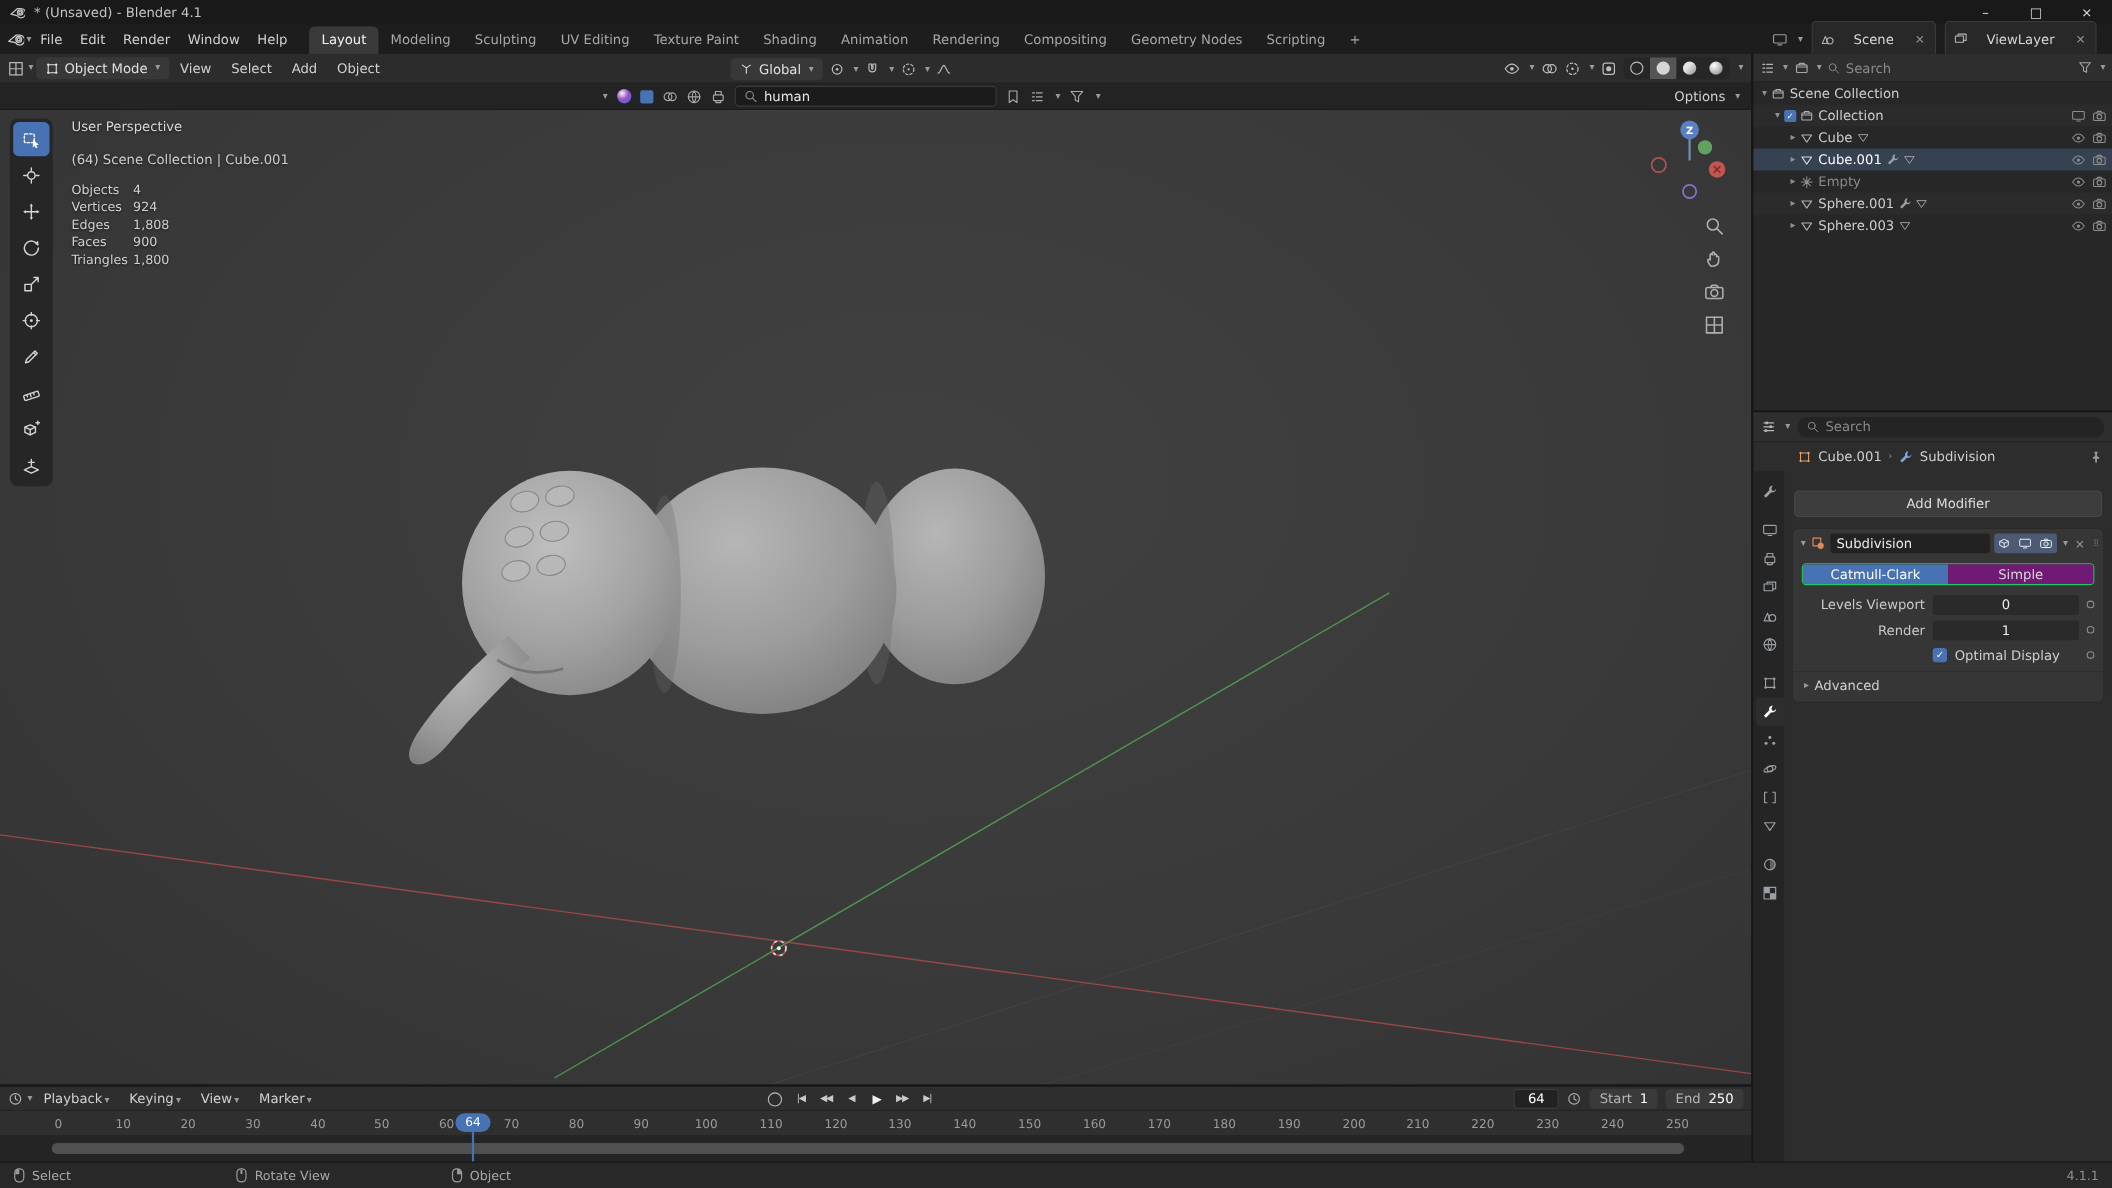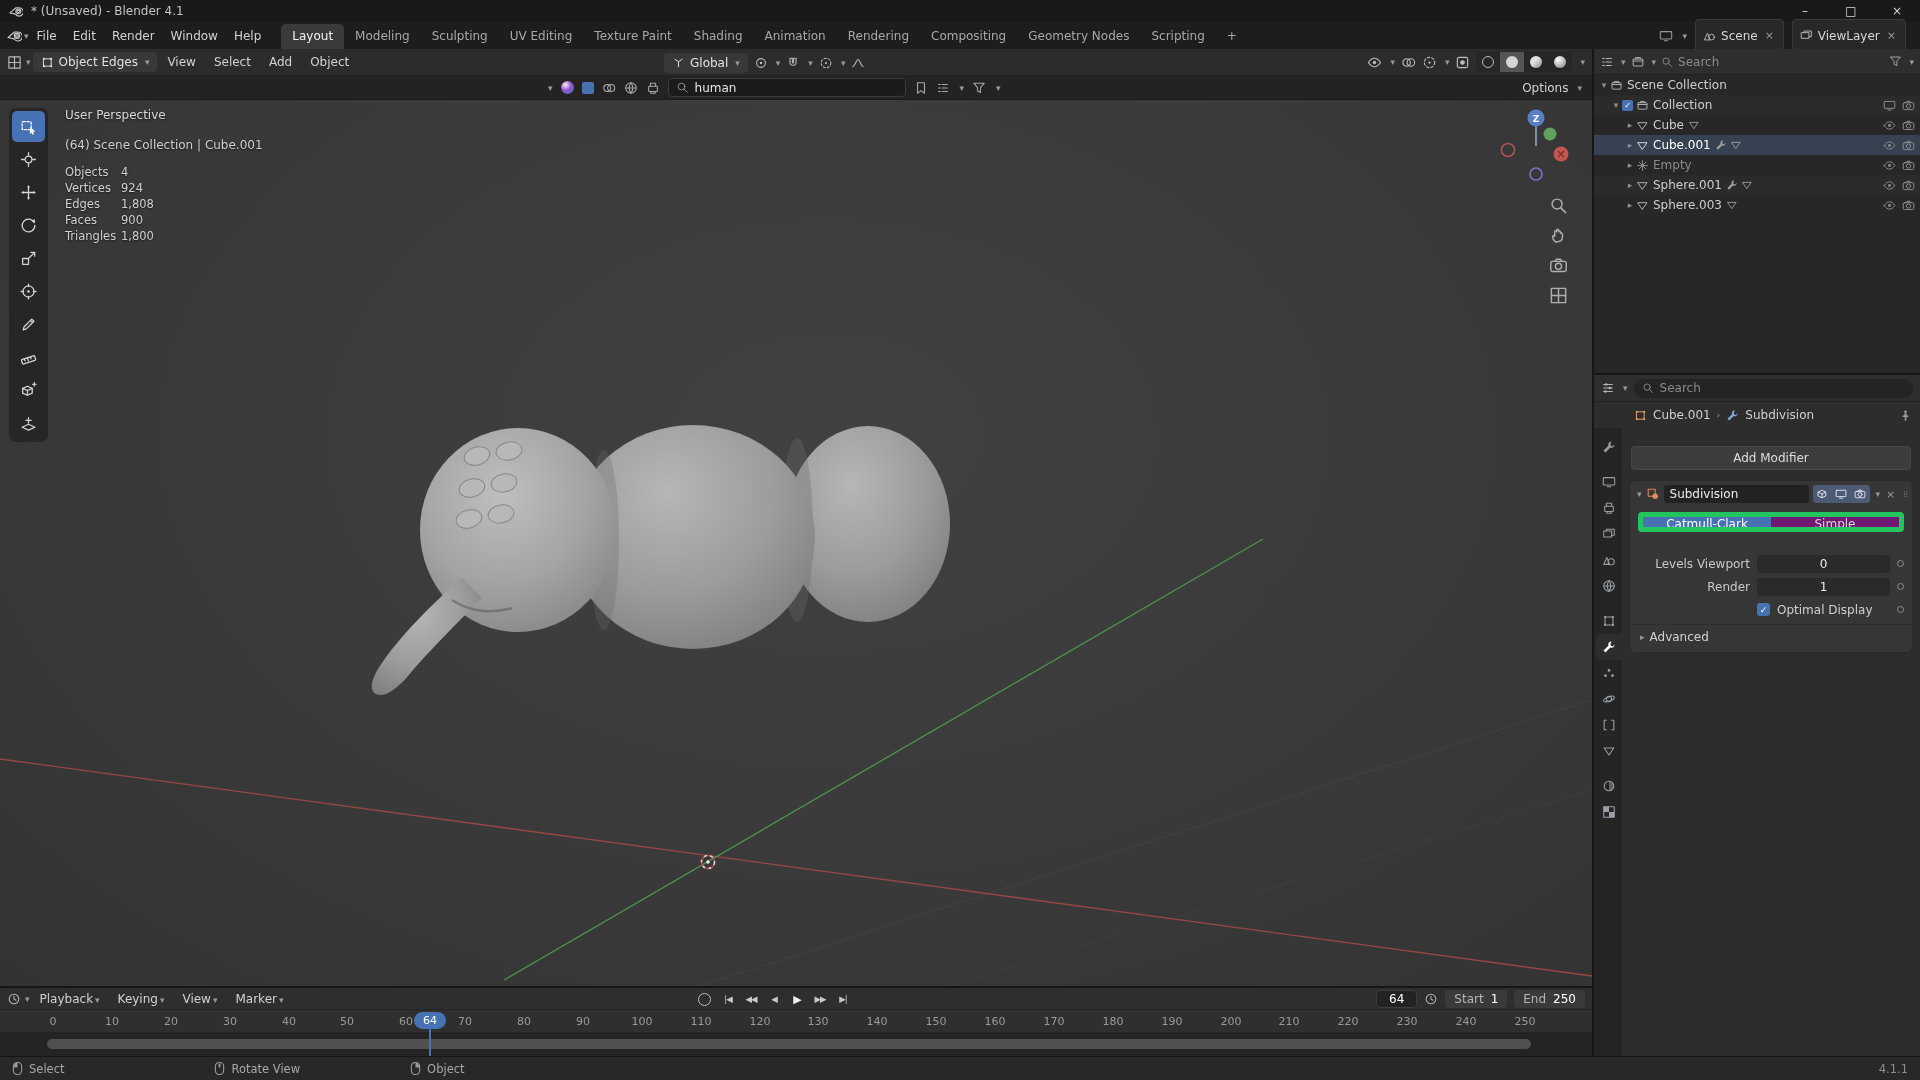--- a/index.html
+++ b/index.html
@@ -15,21 +15,21 @@
   .titlebar .logo{margin:0 8px 0 8px}
   .win-btns{margin-left:auto;display:flex;height:22px}
   .win-btn{width:46px;height:22px;display:grid;place-items:center;color:#d8d8d8;font-size:12px}
 
   
   .menubar{position:absolute;left:0;top:22px;width:1920px;height:27px;background:#1d1d1d;display:flex;align-items:center;padding:0 6px}
   .menu-item{padding:4px 8px;border-radius:4px;color:#d2d2d2;white-space:nowrap}
   .ws-tabs{display:flex;margin-left:12px;height:27px;align-items:flex-end}
   .ws-tab{padding:5px 11px 6px;border-radius:5px 5px 0 0;color:#a8a8a8;white-space:nowrap}
   .ws-tab.active{background:#3a3a3a;color:#f1f1f1}
-  .id-widget{display:flex;align-items:center;gap:5px;background:#282828;border:1px solid #3a3a3a;border-radius:4px;padding:2px 7px;height:34px;color:#d6d6d6;white-space:nowrap}
+  .id-widget{display:flex;align-items:center;gap:17px;background:#282828;border:1px solid #3a3a3a;border-radius:4px;padding:2px 7px;height:34px;color:#d6d6d6;white-space:nowrap}
   .mb-right{margin-left:auto;display:flex;align-items:center;gap:8px;padding-right:8px}
   .xbtn{color:#9a9a9a;font-size:11px;padding:0 2px}
 
   
   .vh{position:absolute;left:0;top:49px;width:1592px;height:27px;background:#2c2c2c;display:flex;align-items:center;padding:0 7px;gap:2px;border-bottom:1px solid #222}
   .btn{display:flex;align-items:center;gap:5px;background:#383838;border-radius:4px;padding:3px 8px;color:#e0e0e0;white-space:nowrap}
   .vh-center{position:absolute;left:664px;top:0;height:27px;display:flex;align-items:center;gap:6px}
   .vh-right{margin-left:auto;display:flex;align-items:center;gap:6px}
   .shade-group{display:flex;background:#262626;border-radius:4px;overflow:hidden}
   .shade{width:24px;height:20px;display:grid;place-items:center}
@@ -92,21 +92,21 @@
   .p-body{position:absolute;left:28px;top:53px;right:0;bottom:0;background:#2d2d2d}
   .add-mod{margin:18px 9px 0;height:24px;background:#3d3d3d;border:1px solid #474747;border-radius:4px;display:grid;place-items:center;color:#dedede}
   .mod-panel{margin:10px 7px 0;background:#363636;border:1px solid #2a2a2a;border-radius:6px;padding-bottom:4px}
   .mod-head{height:26px;display:flex;align-items:center;gap:4px;padding:0 5px}
   .mod-type{color:#e08a5a}
   .name-field{flex:1;height:18px;background:#222;border-radius:3px;display:flex;align-items:center;padding:0 6px}
   .name-field input{background:transparent;border:0;outline:0;color:#ececec;font:inherit;width:100%}
   .tgl-group{display:flex;background:#4c5a73;border-radius:3px;overflow:hidden}
   .tgl{width:19px;height:18px;display:grid;place-items:center;color:#e8eefb}
   .grip{color:#6f6f6f;letter-spacing:-1px;font-size:9px;margin-left:2px}
-  .seg{display:flex;margin:5px 8px 21px;height:20px;border-radius:4px;overflow:hidden;border:5px solid #22c55e}
+  .seg{display:flex;margin:5px 8px 7px;height:20px;border-radius:4px;overflow:hidden;border:1px solid #22c55e}
   .seg-btn{flex:1;display:grid;place-items:center;background:#701a75;color:#d8d8d8}
   .seg-btn.active{background:#4772b3;color:#fff}
   .mod-row{display:flex;align-items:center;height:21px;padding:0 8px;gap:7px;margin-bottom:2px}
   .mod-row .lab{width:112px;text-align:right;color:#c9c9c9;white-space:nowrap}
   .numf{flex:1;height:18px;background:#2a2a2a;border-radius:3px;display:grid;place-items:center;color:#ececec}
   .dec{width:7px;height:7px;border:1.2px solid #8d8d8d;border-radius:50%;flex:none}
   .cb{width:13px;height:13px;border-radius:3px;background:#4772b3;display:grid;place-items:center;color:#fff;font-size:9px}
   .adv-row{display:flex;align-items:center;gap:5px;height:24px;padding:0 10px;border-top:1px solid #2e2e2e;margin-top:4px;color:#d0d0d0}
   .exp{color:#9a9a9a;font-size:9px}
 
@@ -397,21 +397,21 @@
 
 <div class="vh">
   <svg class="ic" width="15" height="15" style="color:#b8b8b8">
       <use href="#i-grid"></use>
     </svg>
   <span class="caret">▾</span>
   <div class="btn">
     <svg class="ic" width="13" height="13">
         <use href="#i-object"></use>
       </svg>
-    <span>Object Edges</span>
+    <span>Object Mode</span>
     <span class="caret">▾</span>
   </div>
   <span class="menu-item">View</span>
   <span class="menu-item">Select</span>
   <span class="menu-item">Add</span>
   <span class="menu-item">Object</span>
   <div class="vh-center">
     <div class="btn">
       <svg class="ic" width="13" height="13">
           <use href="#i-axis"></use>

